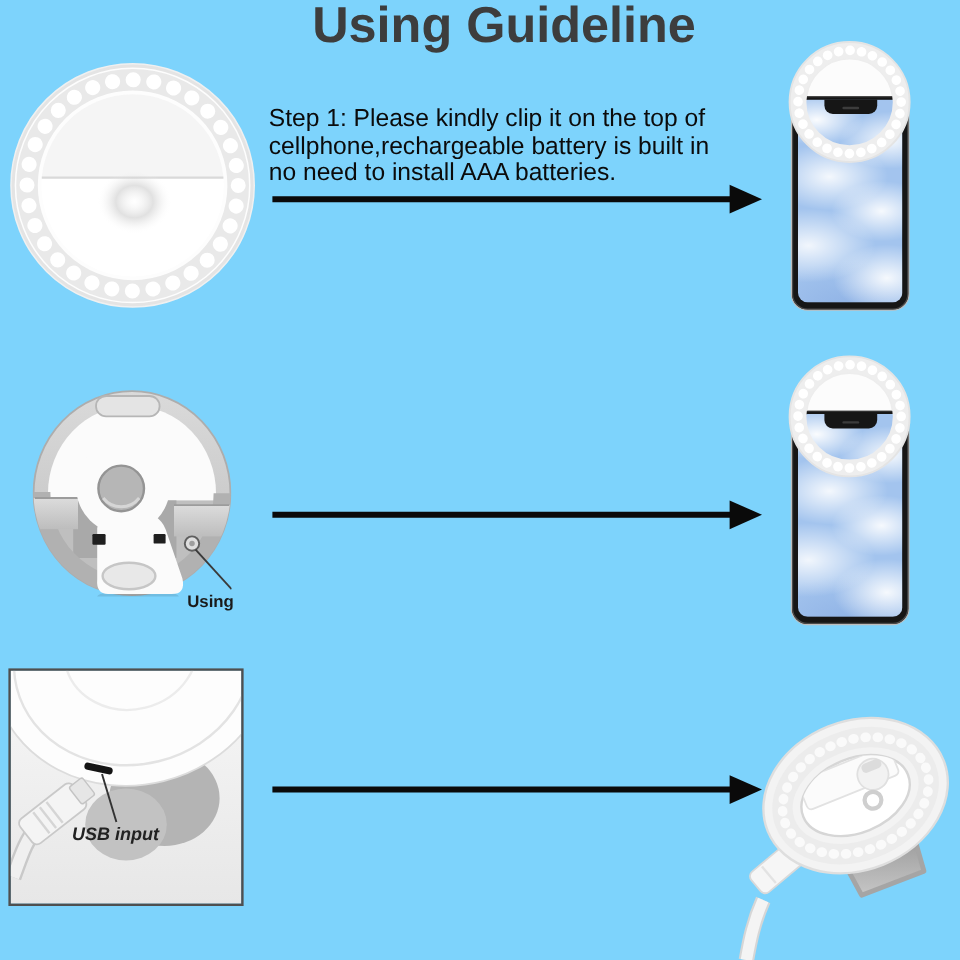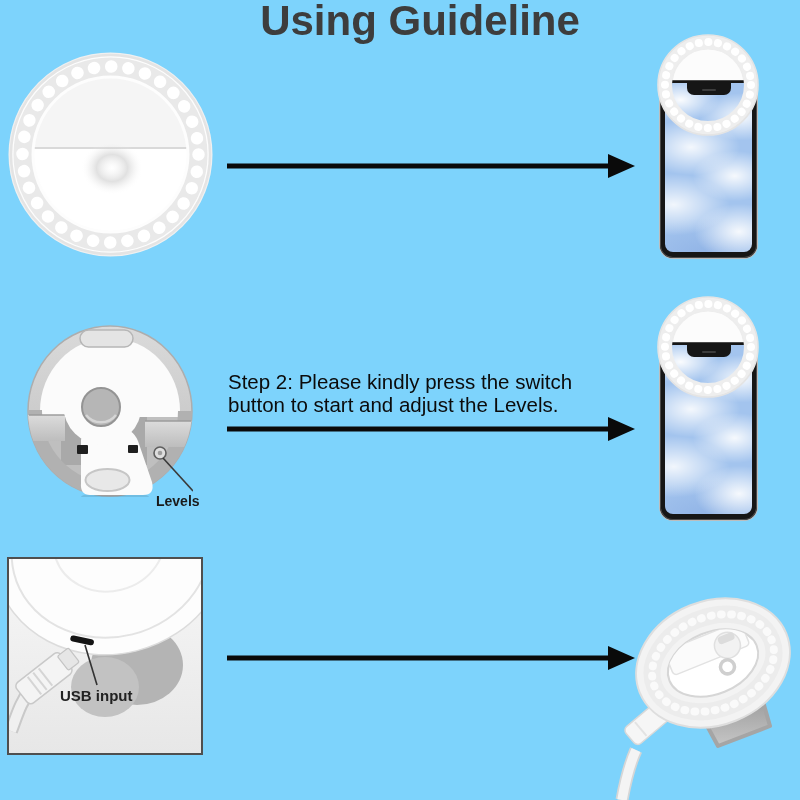--- a/index.html
+++ b/index.html
@@ -50,21 +50,21 @@
     width:14px;height:2px;background:#3c3c3c;border-radius:1px;
   }
   .ring-on-phone{width:104px;height:104px;}
   #ring-on-phone1{left:656px;top:33px;}
   #ring-on-phone2{left:656px;top:295px;}
   
   #button-label{
     left:156px;top:493px;font-size:14px;font-weight:bold;color:#1a1a1a;
   }
   #usb-input-label{
-    left:51px;top:128px;font-size:15px;font-weight:bold;color:#222222;
+    left:51px;top:128px;font-size:15px;font-weight:bold;color:#222222;font-style:italic;
   }
   
   #usb-photo{
     left:7px;top:557px;width:192px;height:194px;
     border:2px solid #4f4f4f;
     background:linear-gradient(180deg,#f7f7f7,#e7e7e7);
     overflow:hidden;
   }
 </style>
 </head>
@@ -92,20 +92,21 @@
     <circle cx="102.5" cy="102.5" r="88" fill="none" stroke="#ffffff" stroke-width="12.5" stroke-dasharray="0.1 17.18" stroke-linecap="round"></circle>
     <circle cx="102.5" cy="102.5" r="76" fill="#ffffff"></circle>
     <g clip-path="url(#fr-inner)">
       <rect x="0" y="0" width="205" height="96" fill="#f5f5f5"></rect>
       <line x1="26" y1="96" x2="179" y2="96" stroke="#d9d9d9" stroke-width="2"></line>
       <line x1="26" y1="98.5" x2="179" y2="98.5" stroke="#ffffff" stroke-width="1.5"></line>
     </g>
     <ellipse cx="104" cy="116" rx="31" ry="27" fill="url(#fr-lens)"></ellipse>
   </svg>
 
+  <div id="step1-text" class="abs step-text">Step 1: Please kindly clip it on the top of cellphone,rechargeable battery is built in no need to install AAA batteries.</div>
 
   <svg id="arrow1" class="abs arrow" viewBox="0 0 410 28">
     <line x1="1" y1="14" x2="383" y2="14" stroke="#0a0a0a" stroke-width="5"></line>
     <polygon points="382,2 382,26 409,14" fill="#0a0a0a"></polygon>
   </svg>
 
   <div id="phone1" class="abs phone">
     <div class="screen"></div>
     <div class="notch">
         <div class="speaker"></div>
@@ -160,23 +161,22 @@
     <circle cx="75.5" cy="81" r="39" fill="#fbfbfb"></circle>
     <circle cx="74" cy="82" r="19" fill="#b6b6b6" stroke="#949494" stroke-width="2"></circle>
     <path d="M59,90 A19,19 0 0,0 89,90" fill="none" stroke="#d6d6d6" stroke-width="2.5"></path>
     <rect x="50" y="120" width="11" height="9" rx="1" fill="#1f1f1f"></rect>
     <rect x="101" y="120" width="10" height="8" rx="1" fill="#1f1f1f"></rect>
     <ellipse cx="80.5" cy="155" rx="22" ry="11" fill="#e8e8e8" stroke="#c6c6c6" stroke-width="2"></ellipse>
     <circle cx="133" cy="128" r="6" fill="#dedede" stroke="#5f5f5f" stroke-width="1.6"></circle>
     <circle cx="133" cy="128" r="2.3" fill="#9e9e9e"></circle>
     <line x1="136" y1="133" x2="166" y2="166" stroke="#3a3a3a" stroke-width="1.6"></line>
   </svg>
-  <div id="button-label" class="abs">Levels</div>
-
-  <div id="step2-text" class="abs step-text">Step 2: Please kindly press the switch button to start and adjust the Levels.</div>
+  <div id="button-label" class="abs">Using</div>
+
 
   <svg id="arrow2" class="abs arrow" viewBox="0 0 410 28">
     <line x1="1" y1="14" x2="383" y2="14" stroke="#0a0a0a" stroke-width="5"></line>
     <polygon points="382,2 382,26 409,14" fill="#0a0a0a"></polygon>
   </svg>
 
   <div id="phone2" class="abs phone">
     <div class="screen"></div>
     <div class="notch">
         <div class="speaker"></div>

